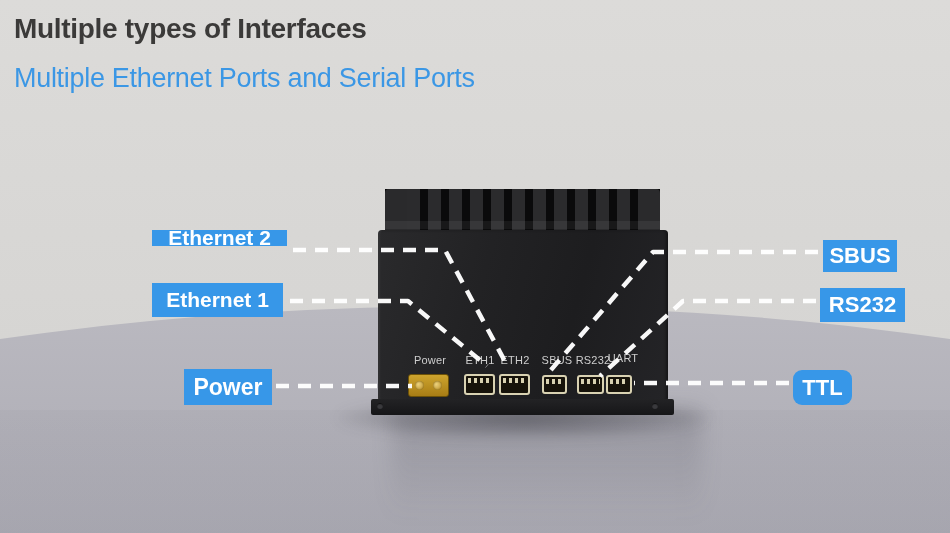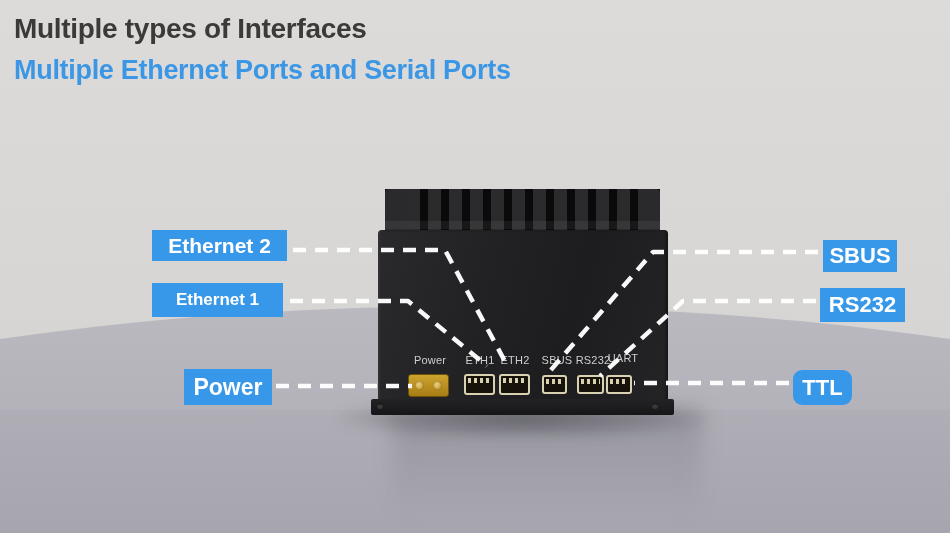--- a/index.html
+++ b/index.html
@@ -53,22 +53,22 @@
   .jst .teeth{position:absolute;left:2px;right:2px;top:2px;height:5px;
        background:repeating-linear-gradient(90deg,#d8d1b0 0px,#d8d1b0 3px,transparent 3px,transparent 6px);}
 
   
   .callout{position:absolute;background:#3797e8;color:#fff;font-weight:700;
        display:flex;align-items:center;justify-content:center;letter-spacing:0;}
 
   
   .title{position:absolute;left:14px;top:10px;margin:0;font-size:28px;line-height:38px;
        font-weight:700;color:#3b3a39;letter-spacing:-0.3px;text-align:center;}
-  .subtitle{position:absolute;left:14px;top:52px;margin:0;font-size:27px;line-height:36px;
-       font-weight:700;color:#3b97e5;letter-spacing:-0.3px;}
+  .subtitle{position:absolute;left:14px;top:60px;margin:0;font-size:27px;line-height:36px;
+       font-weight:400;color:#3b97e5;letter-spacing:-0.3px;}
 
   svg.lines{position:absolute;inset:0;pointer-events:none;}
 </style>
 </head>
 <body>
 
 <div class="scene">
 
   <div class="table-surface"></div>
   <div class="table-shade"></div>
@@ -118,22 +118,22 @@
     <g fill="none" stroke="#ffffff" stroke-width="4.5" stroke-dasharray="13 9" stroke-linejoin="round" opacity="0.97">
       <path d="M 293 250 L 445 250 L 508 367"></path>
       <path d="M 290 301 L 408 301 L 487 366"></path>
       <path d="M 276 386 L 412 386"></path>
       <path d="M 818 252 L 653 252 L 550 371"></path>
       <path d="M 816 301 L 683 301 L 600 376"></path>
       <path d="M 789 383 L 634 383"></path>
     </g>
   </svg>
 
-  <div class="callout" style="left:152px;top:230px;width:135px;height:31px;font-size:21px;">Ethernet 2</div>
-  <div class="callout" style="left:152px;top:283px;width:131px;height:34px;font-size:17px;">Ethernet 1</div>
+  <div class="callout" style="left:152px;top:230px;width:135px;height:16px;font-size:21px;">Ethernet 2</div>
+  <div class="callout" style="left:152px;top:283px;width:131px;height:34px;font-size:21px;">Ethernet 1</div>
   <div class="callout" style="left:184px;top:369px;width:88px;height:36px;font-size:23px;">Power</div>
   <div class="callout" style="left:823px;top:240px;width:74px;height:32px;font-size:22px;">SBUS</div>
   <div class="callout" style="left:820px;top:288px;width:85px;height:34px;font-size:22px;">RS232</div>
   <div class="callout" style="left:793px;top:370px;width:59px;height:35px;font-size:22px;border-radius:9px;">TTL</div>
 
   <h1 class="title">Multiple types of Interfaces</h1>
   <h2 class="subtitle">Multiple Ethernet Ports and Serial Ports</h2>
 
 </div>
 

